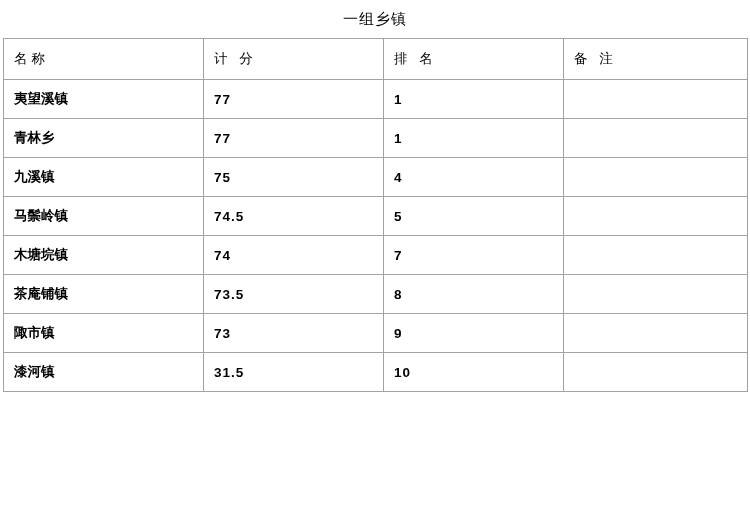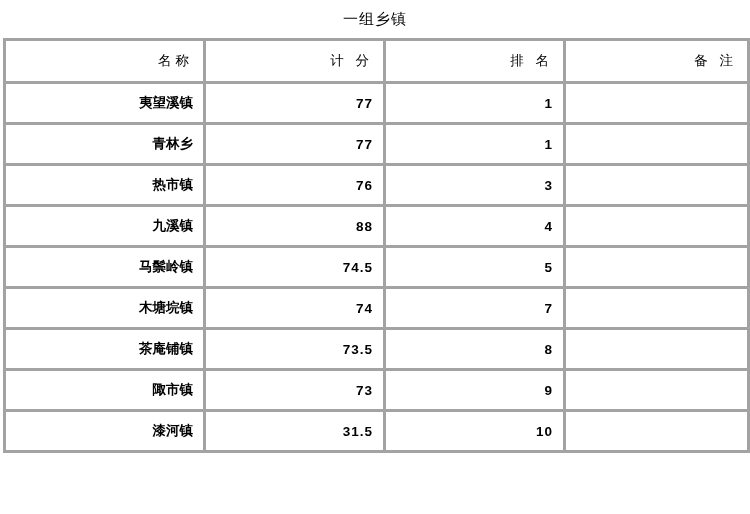--- a/index.html
+++ b/index.html
@@ -34,26 +34,26 @@
     margin: 0 3px;
     table-layout: fixed;
   }
   table.score-table col.c-name  { width: 200px; }
   table.score-table col.c-score { width: 180px; }
   table.score-table col.c-rank  { width: 180px; }
   table.score-table col.c-note  { width: 184px; }
 
   table.score-table th,
   table.score-table td {
-    border: 3px solid #a3a3a3;
+    border: 1px solid #a3a3a3;
     padding: 0 10px;
     height: 38px;
     vertical-align: middle;
     font-size: 13.5px;
-    text-align: right;
+    text-align: left;
     font-weight: normal;
   }
   table.score-table thead th {
     height: 40px;
     font-size: 13.5px;
     letter-spacing: 4px;
     font-weight: normal;
   }
   table.score-table tbody td.name {
     font-size: 13.5px;
@@ -98,28 +98,22 @@
         <td class="rank">1</td>
         <td class="note"></td>
       </tr>
       <tr>
         <td class="name">青林乡</td>
         <td class="score">77</td>
         <td class="rank">1</td>
         <td class="note"></td>
       </tr>
       <tr>
-        <td class="name">热市镇</td>
-        <td class="score">76</td>
-        <td class="rank">3</td>
-        <td class="note"></td>
-      </tr>
-      <tr>
         <td class="name">九溪镇</td>
-        <td class="score">88</td>
+        <td class="score">75</td>
         <td class="rank">4</td>
         <td class="note"></td>
       </tr>
       <tr>
         <td class="name">马鬃岭镇</td>
         <td class="score">74.5</td>
         <td class="rank">5</td>
         <td class="note"></td>
       </tr>
       <tr>

